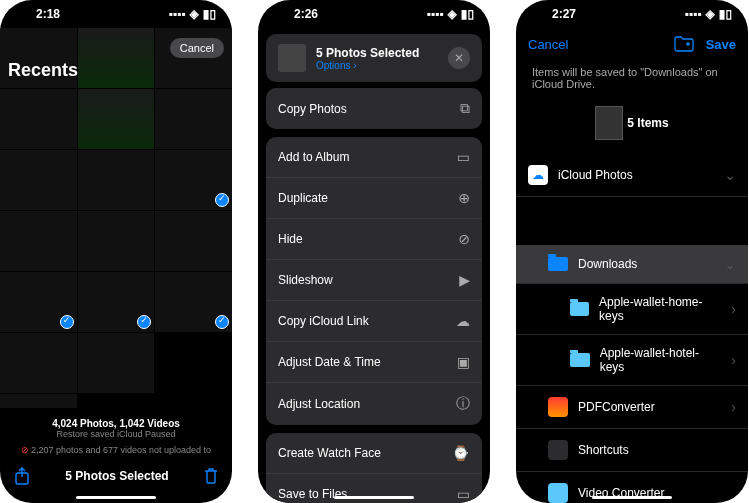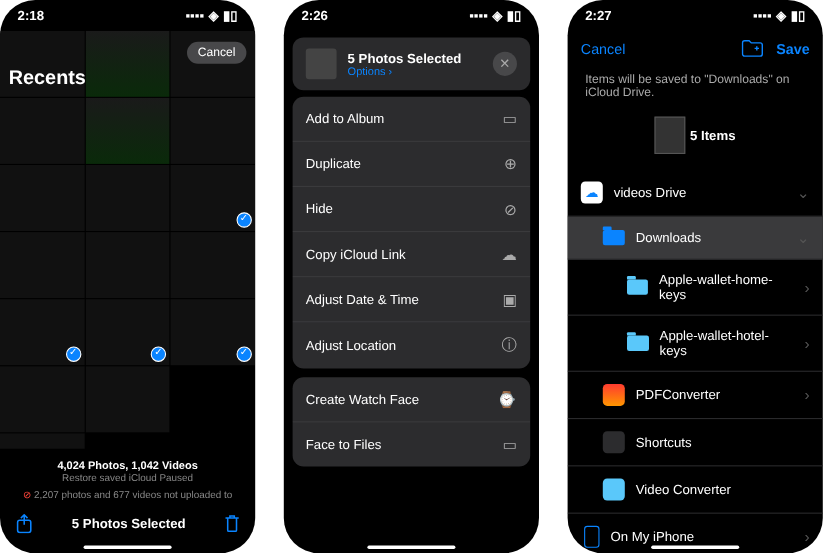--- a/index.html
+++ b/index.html
@@ -1,18 +1,18 @@
 <!DOCTYPE html>
 <html><head>
 <meta charset="utf-8">
 <style>
 *{margin:0;padding:0;box-sizing:border-box;font-family:-apple-system,Helvetica,Arial,sans-serif;}
 body{background:#fff;display:flex;gap:26px;padding:0;}
 .phone{width:232px;height:503px;background:#000;border-radius:32px;overflow:hidden;position:relative;color:#fff;font-size:11px;}
-.status-bar{height:28px;display:flex;justify-content:space-between;align-items:center;padding:0 16px;font-weight:600;font-size:12px;}
+.status-bar{height:28px;display:flex;justify-content:space-between;align-items:center;padding:0 16px;font-weight:600;font-size:12px;margin-left:20px;}
 .status-right{display:flex;gap:4px;align-items:center;}
 .notch{position:absolute;top:0;left:50%;transform:translateX(-50%);width:80px;height:18px;background:#000;border-radius:0 0 12px 12px;z-index:10;}
 .home-indicator{position:absolute;bottom:4px;left:50%;transform:translateX(-50%);width:80px;height:3px;background:#fff;border-radius:2px;}
 
 
 .p1-content{position:relative;height:calc(100% - 28px);}
 .p1-grid{display:grid;grid-template-columns:repeat(3,1fr);gap:1px;height:380px;overflow:hidden;}
 .thumb{background:#1a1a1a;position:relative;min-height:60px;font-size:5px;color:#666;padding:2px;overflow:hidden;}
 .thumb.dark{background:#111;}
 .thumb.green{background:linear-gradient(#1a1a1a,#0a2a0a);}
@@ -50,21 +50,21 @@
 .save{color:#0a84ff;font-size:13px;font-weight:600;}
 .p3-info{padding:6px 16px;font-size:11px;color:#aaa;}
 .p3-items{display:flex;align-items:center;gap:4px;padding:10px 16px 14px;justify-content:center;}
 .p3-doc-stack{width:28px;height:34px;background:#333;border:1px solid #555;position:relative;}
 .p3-doc-stack::before{content:"";position:absolute;top:-4px;left:-4px;width:28px;height:34px;background:#2a2a2a;border:1px solid #555;z-index:-1;}
 .p3-items-text{font-weight:600;font-size:12px;}
 .p3-list{}
 .p3-row{display:flex;align-items:center;padding:11px 12px;gap:10px;border-bottom:0.5px solid #2a2a2c;font-size:12px;}
 .p3-row.indent1{padding-left:32px;}
 .p3-row.indent2{padding-left:54px;}
-.p3-row.sel{background:#3a3a3c;}
+.p3-row.sel{background:#3a3a3c;margin-top:48px;}
 .folder-icon{width:20px;height:14px;background:#0a84ff;border-radius:2px;position:relative;}
 .folder-icon::before{content:"";position:absolute;top:-3px;left:0;width:8px;height:3px;background:#0a84ff;border-radius:1px 1px 0 0;}
 .folder-icon.light{background:#5ac8fa;}
 .folder-icon.light::before{background:#5ac8fa;}
 .app-icon{width:20px;height:20px;border-radius:4px;}
 .app-icon.pdf{background:linear-gradient(#ff3b30,#ff9500);}
 .app-icon.sc{background:#2c2c2e;}
 .app-icon.vc{background:#5ac8fa;}
 .cloud-icon{width:20px;height:20px;border-radius:4px;background:#fff;display:flex;align-items:center;justify-content:center;}
 .phone-icon{width:14px;height:20px;border:1.5px solid #0a84ff;border-radius:3px;margin-left:3px;}
@@ -160,51 +160,61 @@
     <div class="p2-thumbs"></div>
     <div class="p2-header-text">
       <div class="p2-title">5 Photos Selected</div>
       <div class="p2-options">Options ›</div>
     </div>
     <div class="p2-close">✕</div>
   </div>
   <div class="p2-list">
     <div class="p2-group">
       <div class="p2-item">
+          <span>Copy Photos</span>
+          <span class="p2-icon">⧉</span>
+        </div>
+    </div>
+    <div class="p2-group">
+      <div class="p2-item">
           <span>Add to Album</span>
           <span class="p2-icon">▭</span>
         </div>
       <div class="p2-item">
           <span>Duplicate</span>
           <span class="p2-icon">⊕</span>
         </div>
       <div class="p2-item">
           <span>Hide</span>
           <span class="p2-icon">⊘</span>
         </div>
       <div class="p2-item">
+          <span>Slideshow</span>
+          <span class="p2-icon">▶</span>
+        </div>
+      <div class="p2-item">
           <span>Copy iCloud Link</span>
           <span class="p2-icon">☁</span>
         </div>
       <div class="p2-item">
           <span>Adjust Date &amp; Time</span>
           <span class="p2-icon">▣</span>
         </div>
       <div class="p2-item">
           <span>Adjust Location</span>
           <span class="p2-icon">ⓘ</span>
         </div>
     </div>
     <div class="p2-group">
       <div class="p2-item">
           <span>Create Watch Face</span>
           <span class="p2-icon">⌚</span>
         </div>
       <div class="p2-item">
-          <span>Face to Files</span>
+          <span>Save to Files</span>
           <span class="p2-icon">▭</span>
         </div>
 
     </div>
 
   </div>
   <div class="home-indicator"></div>
 </div>
 
 <div class="phone">
@@ -232,21 +242,21 @@
   <div class="p3-info">Items will be saved to "Downloads" on iCloud Drive.</div>
   <div class="p3-items">
     <div class="p3-doc-stack"></div>
     <span class="p3-items-text">5 Items</span>
   </div>
   <div class="p3-list">
     <div class="p3-row">
       <div class="cloud-icon">
           <span style="color:#0a84ff;font-size:12px;">☁</span>
         </div>
-      <span>videos Drive</span>
+      <span>iCloud Photos</span>
       <span class="chevron">⌄</span>
     </div>
     <div class="p3-row indent1 sel">
       <div class="folder-icon"></div>
       <span>Downloads</span>
       <span class="chevron">⌄</span>
     </div>
     <div class="p3-row indent2">
       <div class="folder-icon light"></div>
       <span>Apple-wallet-home-keys</span>

